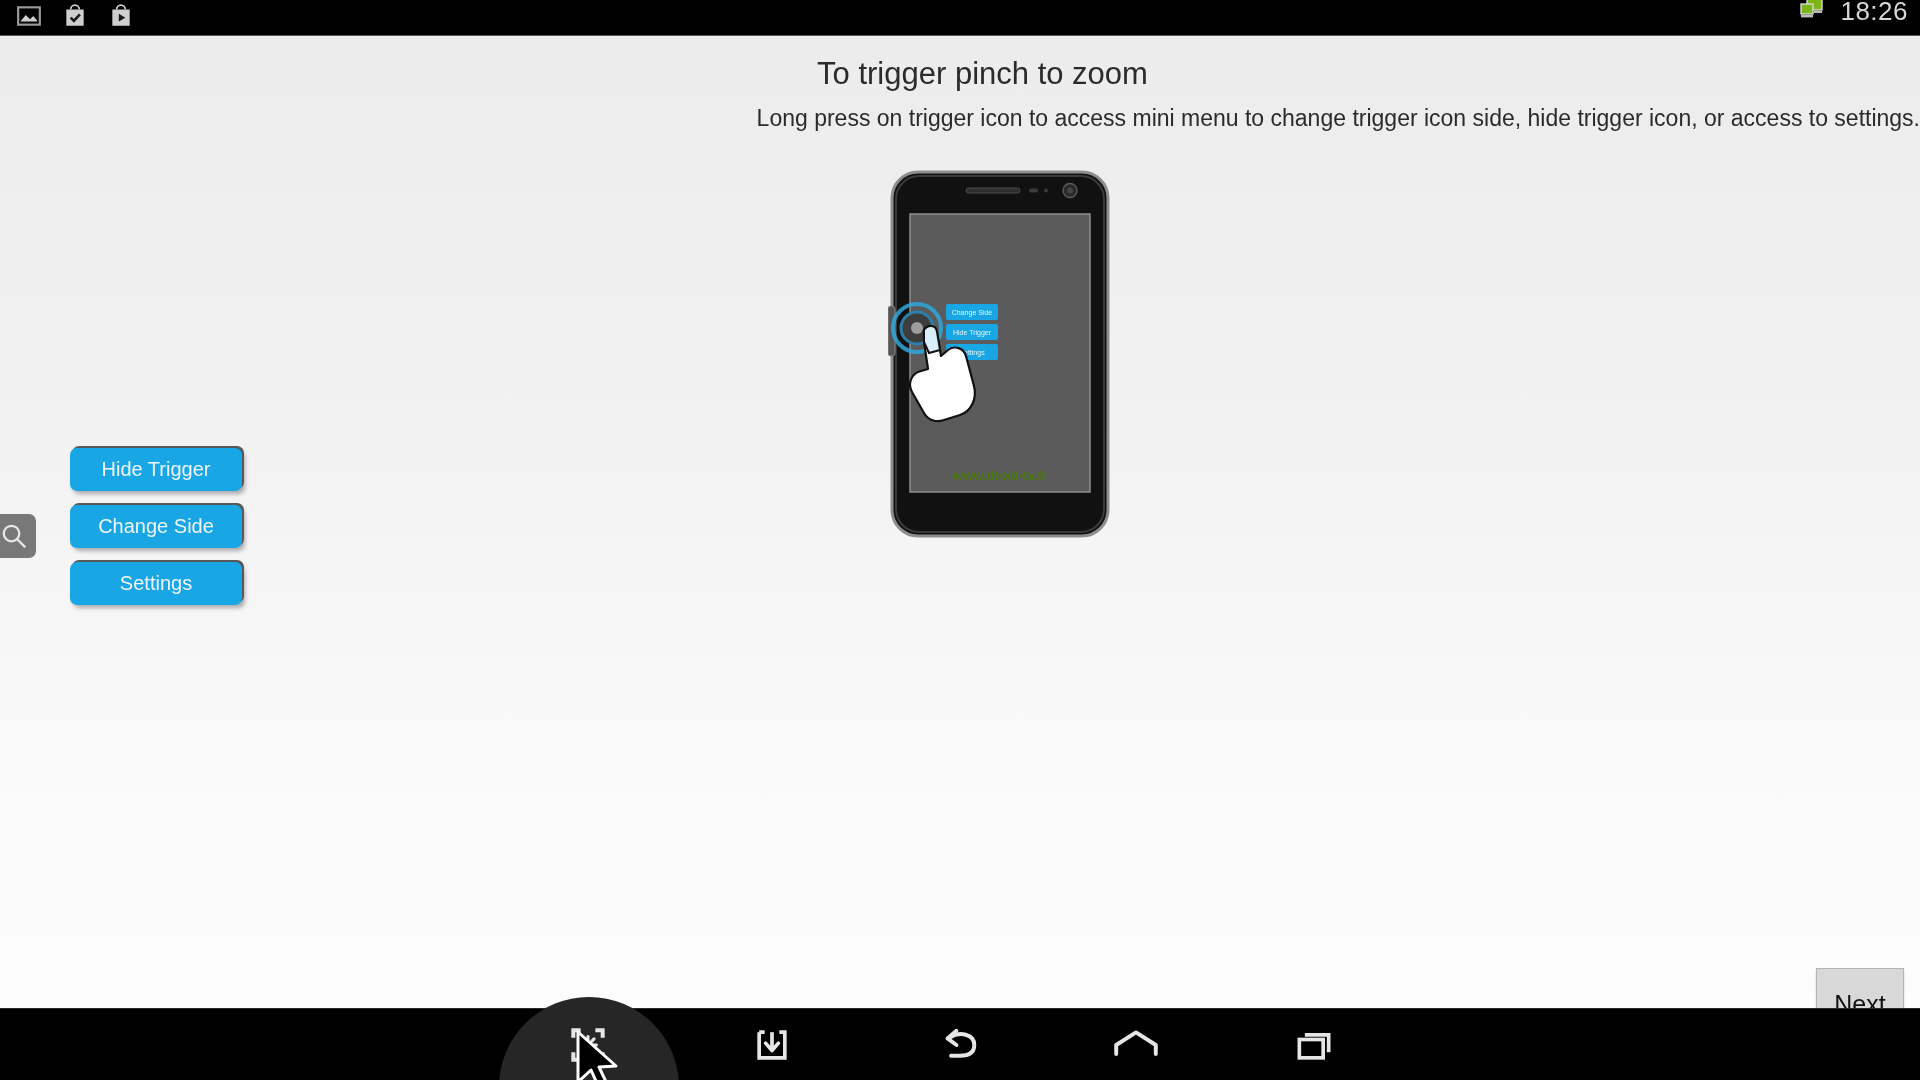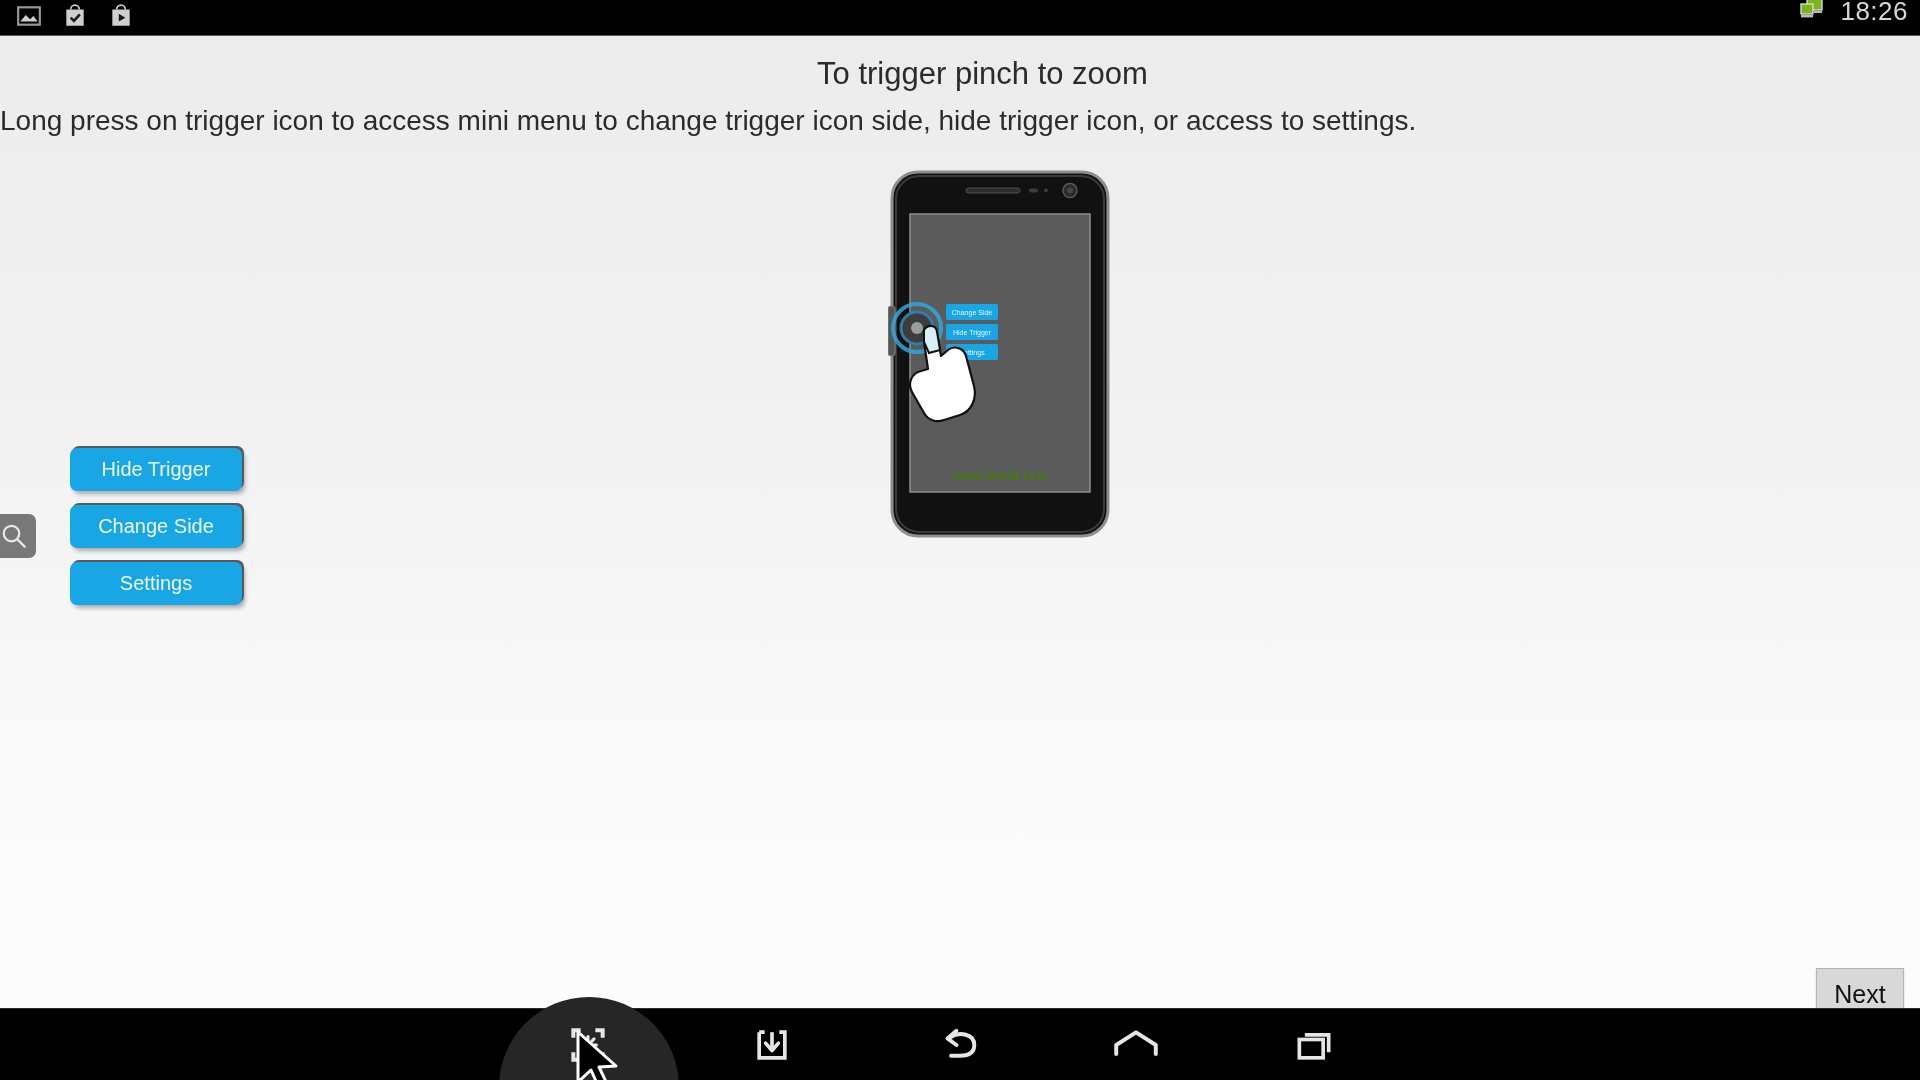--- a/index.html
+++ b/index.html
@@ -41,22 +41,22 @@
     overflow: hidden;
   }
 
   #page-title {
     position: absolute; top: 20px; left: 0; width: 1920px;
     text-align: center;
     font-size: 31px; color: #2b2b2b; font-weight: 400; padding-left: 45px;
   }
   #page-subtitle {
     position: absolute; top: 69px; left: 0; width: 1920px;
-    text-align: left;
-    font-size: 28px; color: #2b2b2b; font-weight: 400;
+    text-align: right;
+    font-size: 23px; color: #2b2b2b; font-weight: 400;
   }
 
   
   #phone-illustration {
     position: absolute; left: 888px; top: 132px;
     width: 224px; height: 372px;
   }
 
   
   #trigger-icon {
@@ -86,21 +86,21 @@
 
   
   #next-button {
     position: absolute; left: 1816px; top: 932px;
     width: 88px; height: 52px;
     background: #d8d8d8;
     border: 1px solid #b4b4b4;
     color: #111;
     font-size: 25px;
     font-family: "Liberation Sans", sans-serif;
-    display: flex; align-items: center; justify-content: center;
+    display: flex; align-items: flex-end; justify-content: center;
     box-shadow: 0 2px 2px rgba(0,0,0,0.18);
     cursor: pointer;
   }
 
   
   #nav-bar {
     position: absolute; left: 0; top: 1008px;
     width: 1920px; height: 72px;
     background: #000;
     border-top: 1px solid #2a2a2a;

